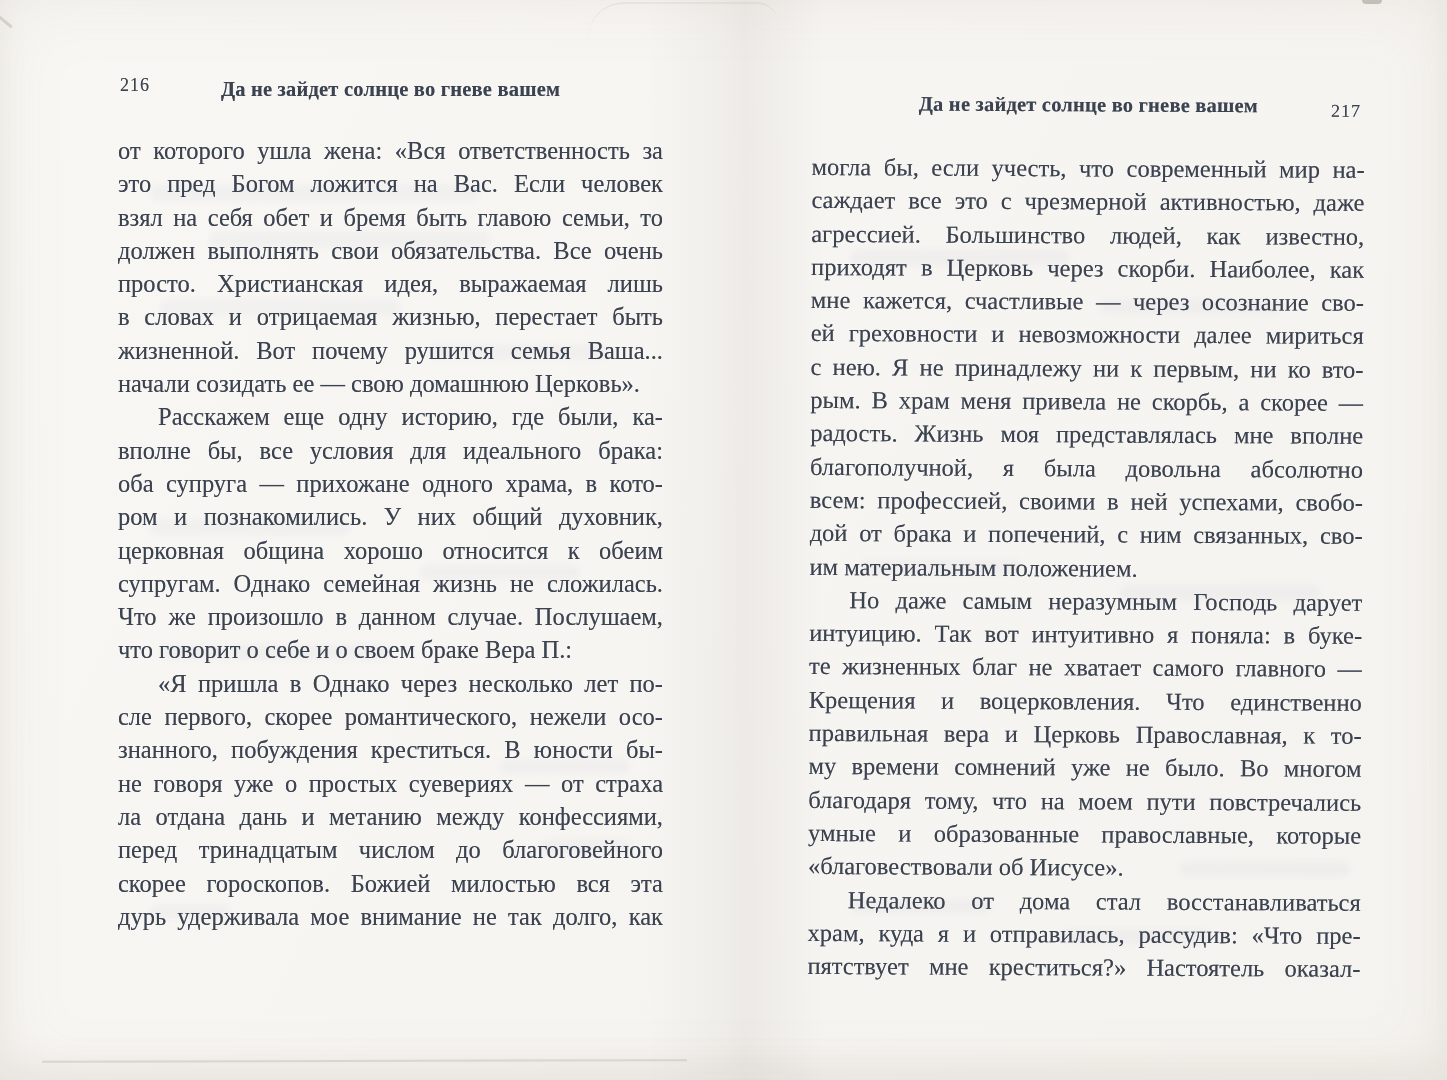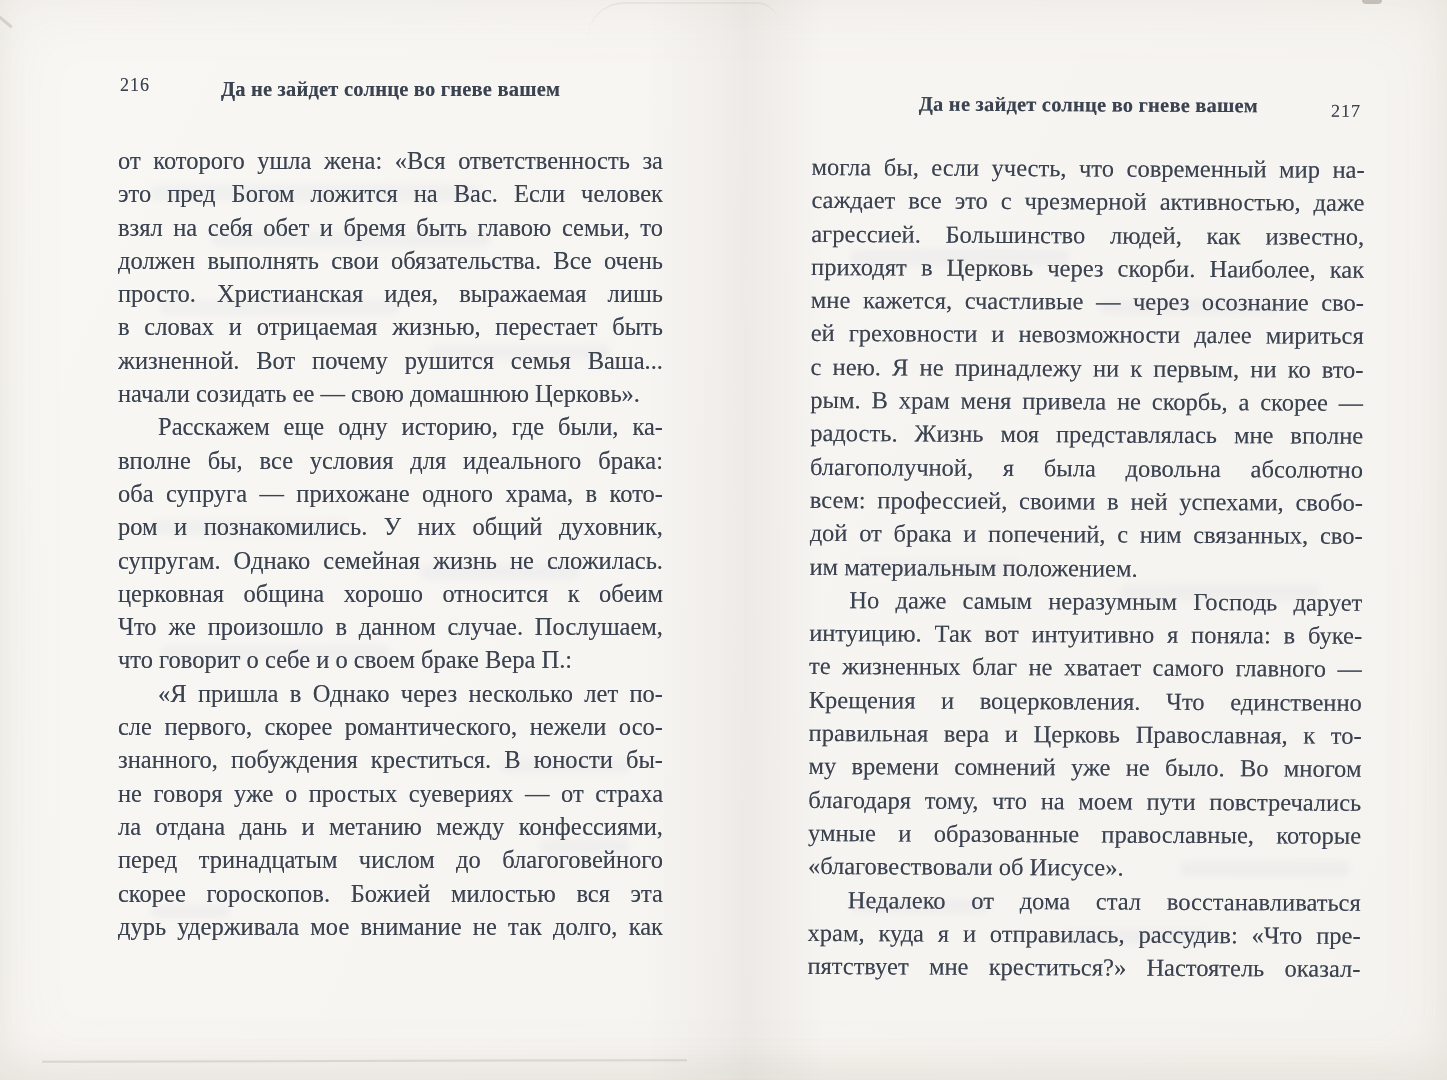--- a/index.html
+++ b/index.html
@@ -28,21 +28,21 @@
   .pagenum {
     position:absolute; font-size:18px; letter-spacing:1px;
     text-shadow: 0 0 0.5px rgba(59,66,80,0.5);
   }
   .pn-left  { left:2px; top:-3px; }
   .pn-right { right:4px; top:6px; }
   .body {
     font-size:24.5px; line-height:33.3px;
     text-shadow: 0 0 0.6px rgba(59,66,80,0.55);
   }
-  .body-left  { margin-top:32px; }
+  .body-left  { margin-top:22px; }
   .body-right { margin-top:24px; }
   .line { text-align:justify; text-align-last:justify; height:33.3px; overflow:hidden; }
   .line.end { text-align-last:left; }
   .line.indent { text-indent:40px; }
   .bleed {
     position:absolute; background:#7585ad; opacity:0.055;
     filter:blur(3px); border-radius:8px; pointer-events:none;
   }
   .edge { position:absolute; pointer-events:none; }
   .edge-topleft { left:-4px; top:20px; width:18px; height:2.5px; background:#dbd8d2; transform:rotate(40deg); }
@@ -92,22 +92,22 @@
         <div class="line">взял на себя обет и бремя быть главою семьи, то</div>
         <div class="line">должен выполнять свои обязательства. Все очень</div>
         <div class="line">просто. Христианская идея, выражаемая лишь</div>
         <div class="line">в словах и отрицаемая жизнью, перестает быть</div>
         <div class="line">жизненной. Вот почему рушится семья Ваша...</div>
         <div class="line end">начали созидать ее — свою домашнюю Церковь».</div>
         <div class="line indent">Расскажем еще одну историю, где были, ка-</div>
         <div class="line">вполне бы, все условия для идеального брака:</div>
         <div class="line">оба супруга — прихожане одного храма, в кото-</div>
         <div class="line">ром и познакомились. У них общий духовник,</div>
+        <div class="line">церковная община хорошо относится к обеим</div>
         <div class="line">супругам. Однако семейная жизнь не сложилась.</div>
-        <div class="line">церковная община хорошо относится к обеим</div>
         <div class="line">Что же произошло в данном случае. Послушаем,</div>
         <div class="line end">что говорит о себе и о своем браке Вера П.:</div>
         <div class="line indent">«Я пришла в Однако через несколько лет по-</div>
         <div class="line">сле первого, скорее романтического, нежели осо-</div>
         <div class="line">знанного, побуждения креститься. В юности бы-</div>
         <div class="line">не говоря уже о простых суевериях — от страха</div>
         <div class="line">ла отдана дань и метанию между конфессиями,</div>
         <div class="line">перед тринадцатым числом до благоговейного</div>
         <div class="line">скорее гороскопов. Божией милостью вся эта</div>
         <div class="line">дурь удерживала мое внимание не так долго, как</div>

